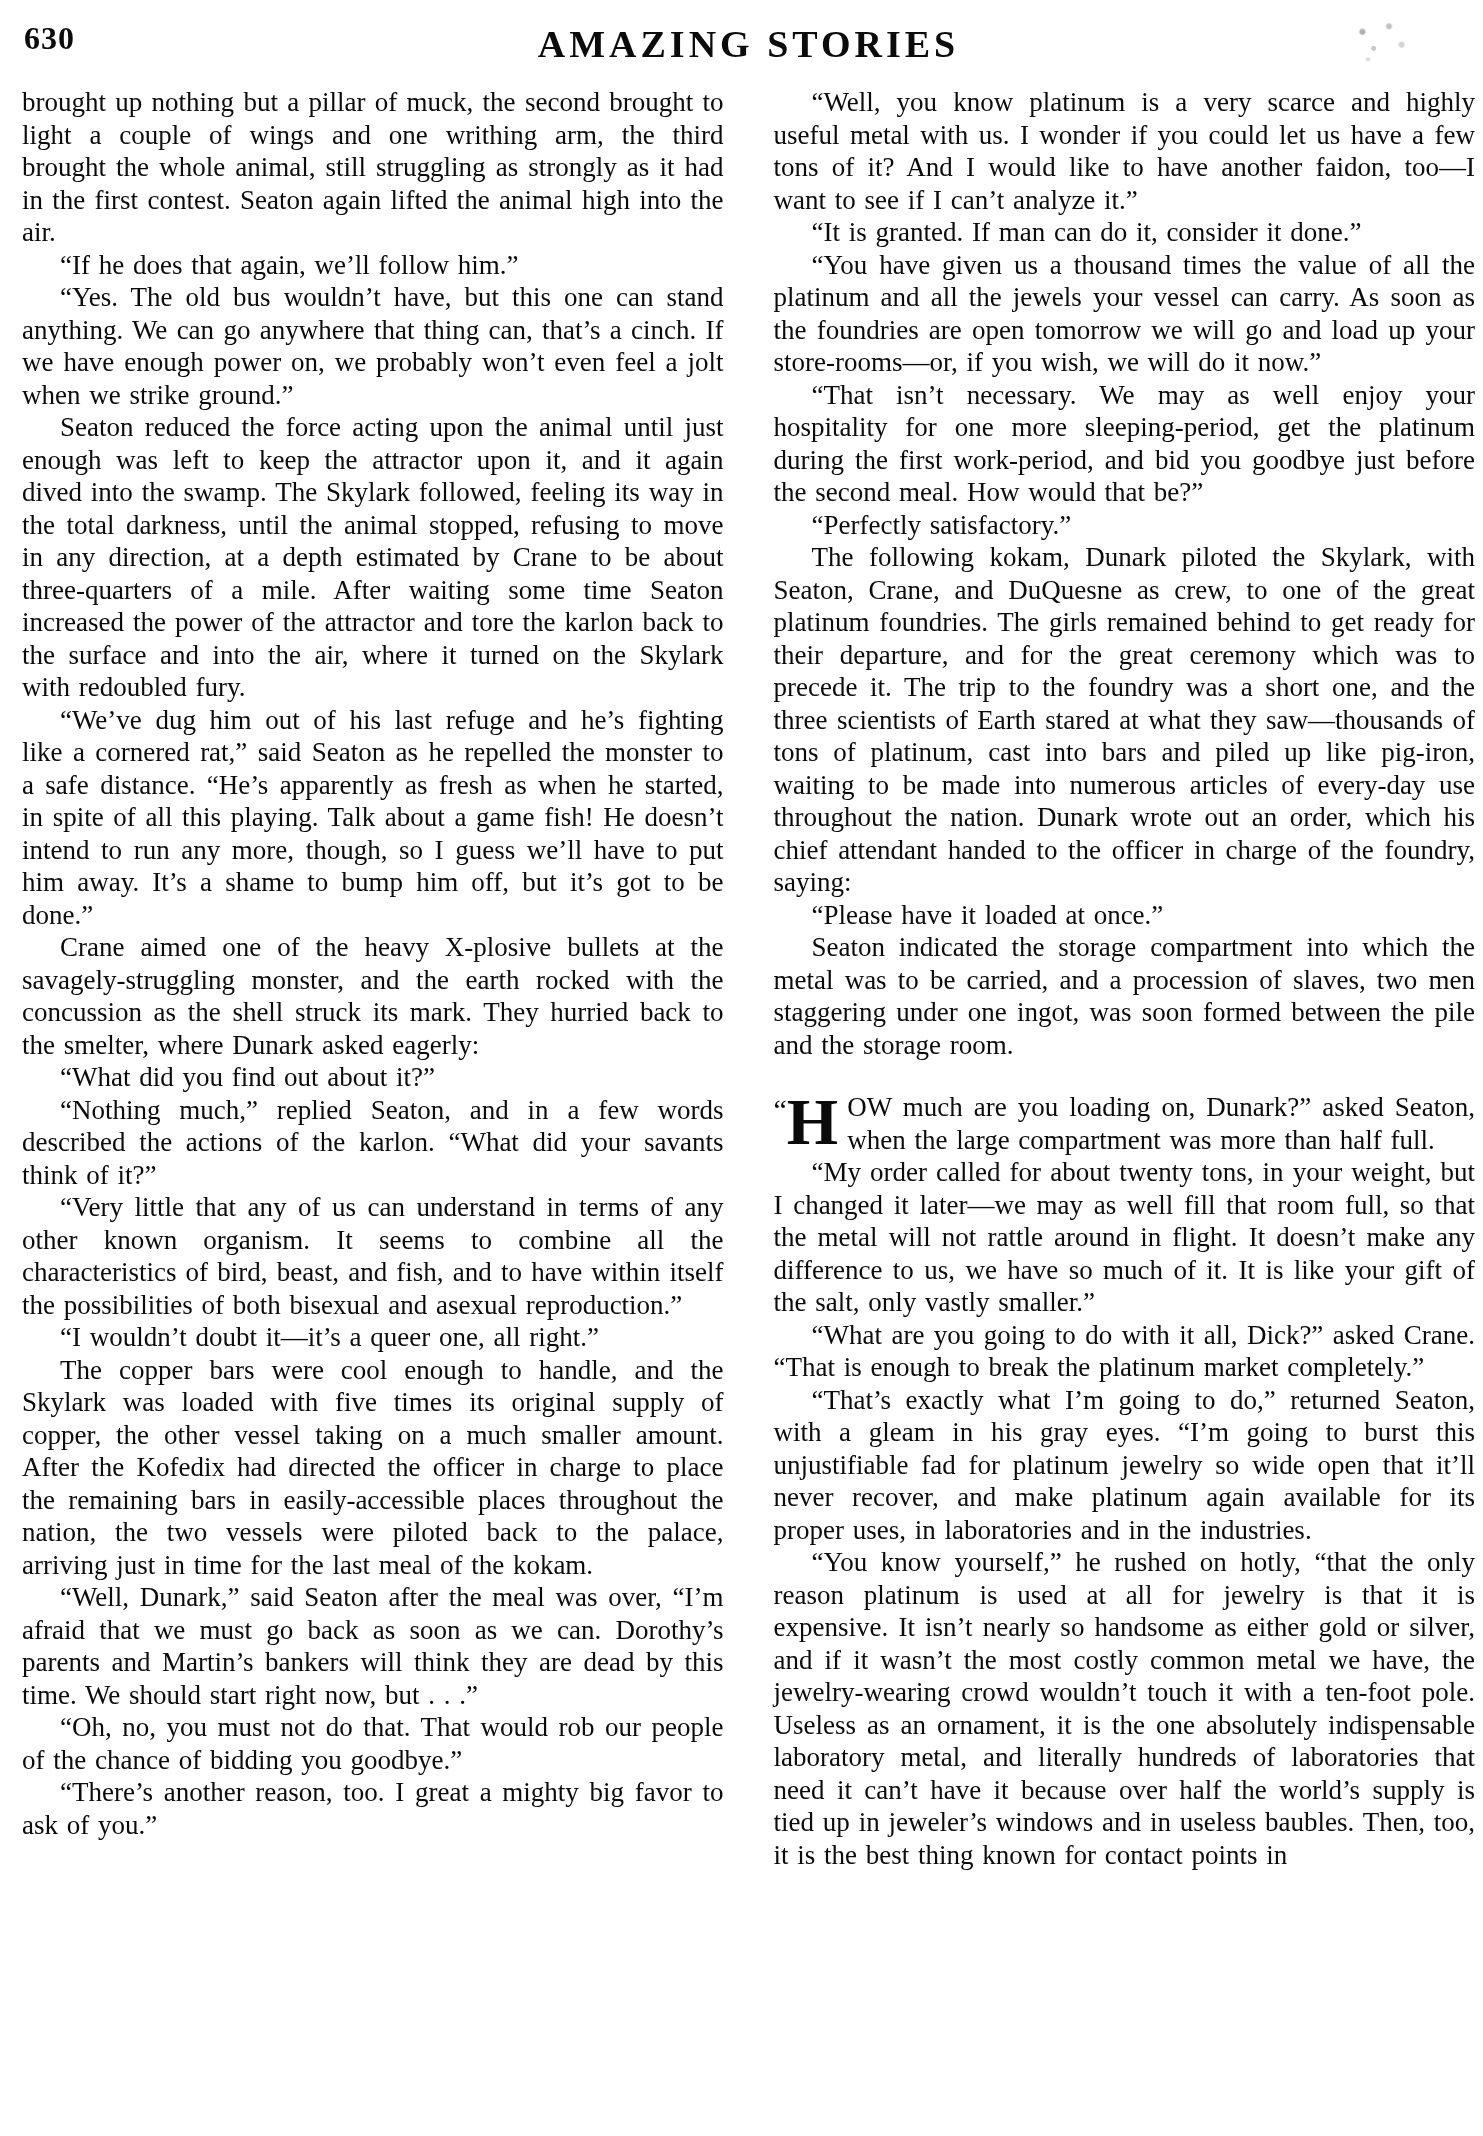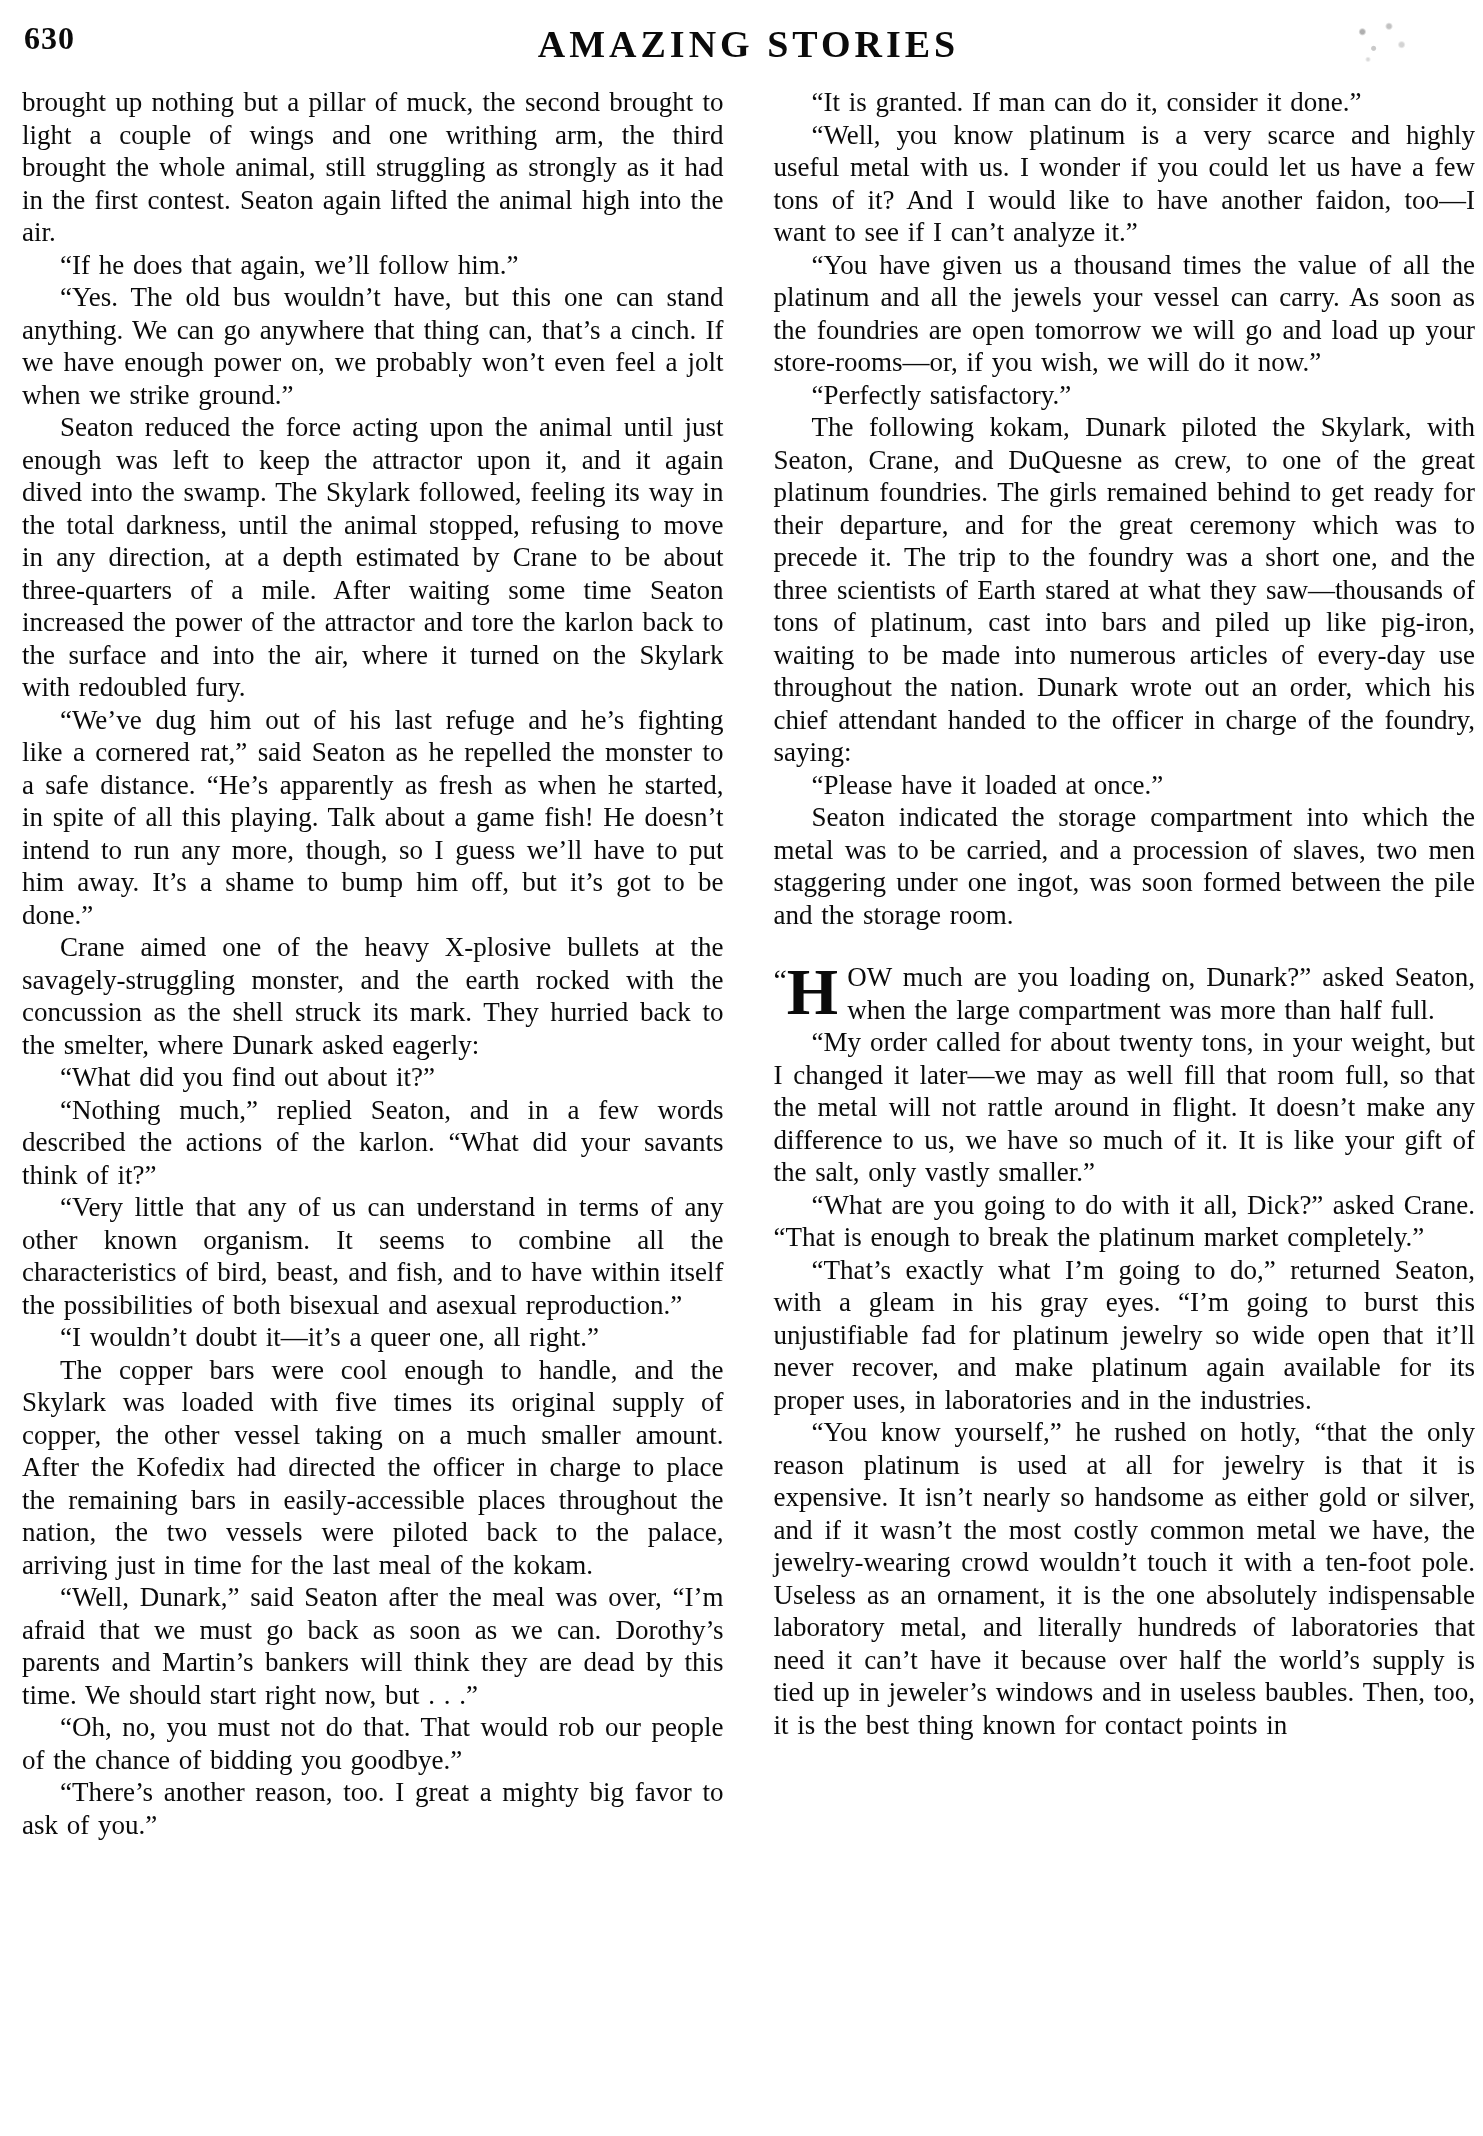--- a/index.html
+++ b/index.html
@@ -85,23 +85,24 @@
       <p>“Nothing much,” replied Seaton, and in a few words described the actions of the karlon.  “What did your savants think of it?”</p>
       <p>“Very little that any of us can understand in terms of any other known organism.  It seems to combine all the characteristics of bird, beast, and fish, and to have within itself the possibilities of both bisexual and asexual reproduction.”</p>
       <p>“I wouldn’t doubt it—it’s a queer one, all right.”</p>
       <p>The copper bars were cool enough to handle, and the Skylark was loaded with five times its original supply of copper, the other vessel taking on a much smaller amount.  After the Kofedix had directed the officer in charge to place the remaining bars in easily-accessible places throughout the nation, the two vessels were piloted back to the palace, arriving just in time for the last meal of the kokam.</p>
       <p>“Well, Dunark,” said Seaton after the meal was over, “I’m afraid that we must go back as soon as we can.  Dorothy’s parents and Martin’s bankers will think they are dead by this time.  We should start right now, but . . .”</p>
       <p>“Oh, no, you must not do that.  That would rob our people of the chance of bidding you goodbye.”</p>
       <p>“There’s another reason, too.  I great a mighty big favor to ask of you.”</p>
     </div>
 
     <div class="col">
+      <p>“Well, you know platinum is a very scarce and highly useful metal with us.  I wonder if you could let us have a few tons of it?  And I would like to have another faidon, too—I want to see if I can’t analyze it.”</p>
       <p>“It is granted.  If man can do it, consider it done.”</p>
-      <p>“Well, you know platinum is a very scarce and highly useful metal with us.  I wonder if you could let us have a few tons of it?  And I would like to have another faidon, too—I want to see if I can’t analyze it.”</p>
       <p>“You have given us a thousand times the value of all the platinum and all the jewels your vessel can carry.  As soon as the foundries are open tomorrow we will go and load up your store-rooms—or, if you wish, we will do it now.”</p>
+      <p>“That isn’t necessary.  We may as well enjoy your hospitality for one more sleeping-period, get the platinum during the first work-period, and bid you goodbye just before the second meal.  How would that be?”</p>
       <p>“Perfectly satisfactory.”</p>
       <p>The following kokam, Dunark piloted the Skylark, with Seaton, Crane, and DuQuesne as crew, to one of the great platinum foundries.  The girls remained behind to get ready for their departure, and for the great ceremony which was to precede it.  The trip to the foundry was a short one, and the three scientists of Earth stared at what they saw—thousands of tons of platinum, cast into bars and piled up like pig-iron, waiting to be made into numerous articles of every-day use throughout the nation.  Dunark wrote out an order, which his chief attendant handed to the officer in charge of the foundry, saying:</p>
       <p>“Please have it loaded at once.”</p>
       <p>Seaton indicated the storage compartment into which the metal was to be carried, and a procession of slaves, two men staggering under one ingot, was soon formed between the pile and the storage room.</p>
 
       <div class="section">
         <p class="no-indent">
           <span class="dropcap"><span class="dc-quote">“</span><span class="dc-letter">H</span></span><span>OW much are you loading on, Dunark?” asked Seaton, when the large compartment was more than half full.</span>
         </p>
         <p>“My order called for about twenty tons, in your weight, but I changed it later—we may as well fill that room full, so that the metal will not rattle around in flight.  It doesn’t make any difference to us, we have so much of it.  It is like your gift of the salt, only vastly smaller.”</p>

